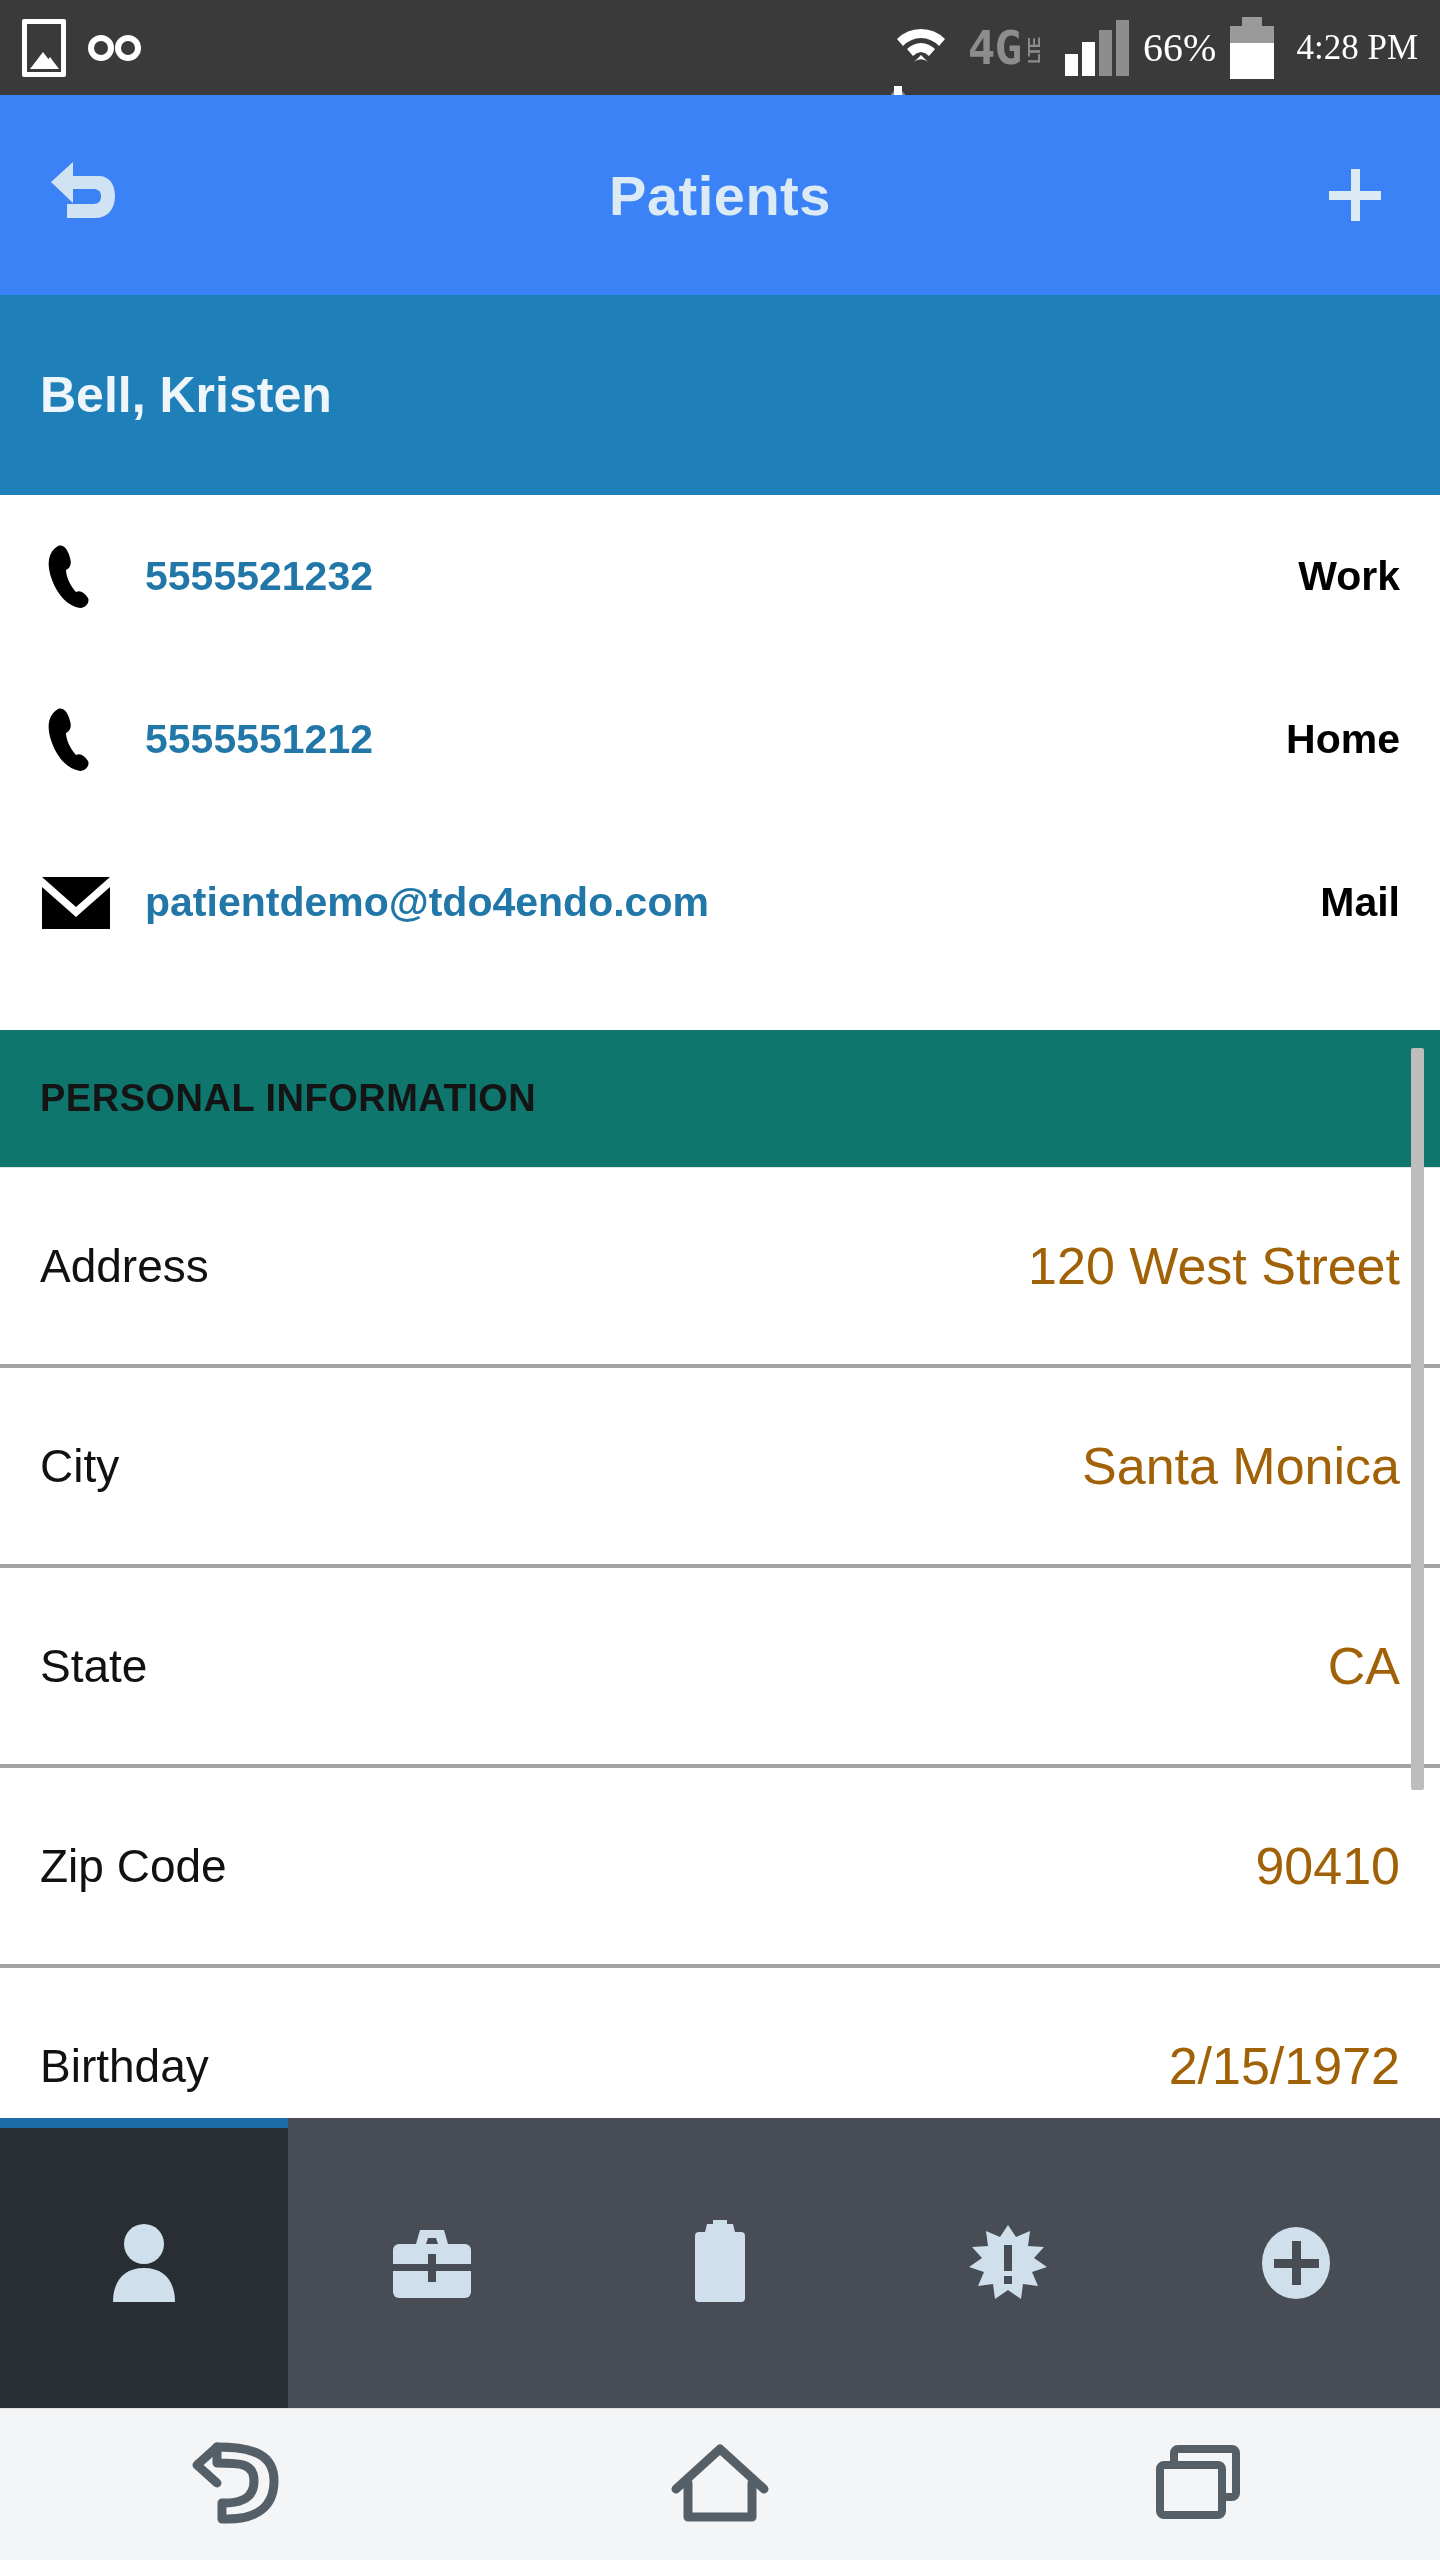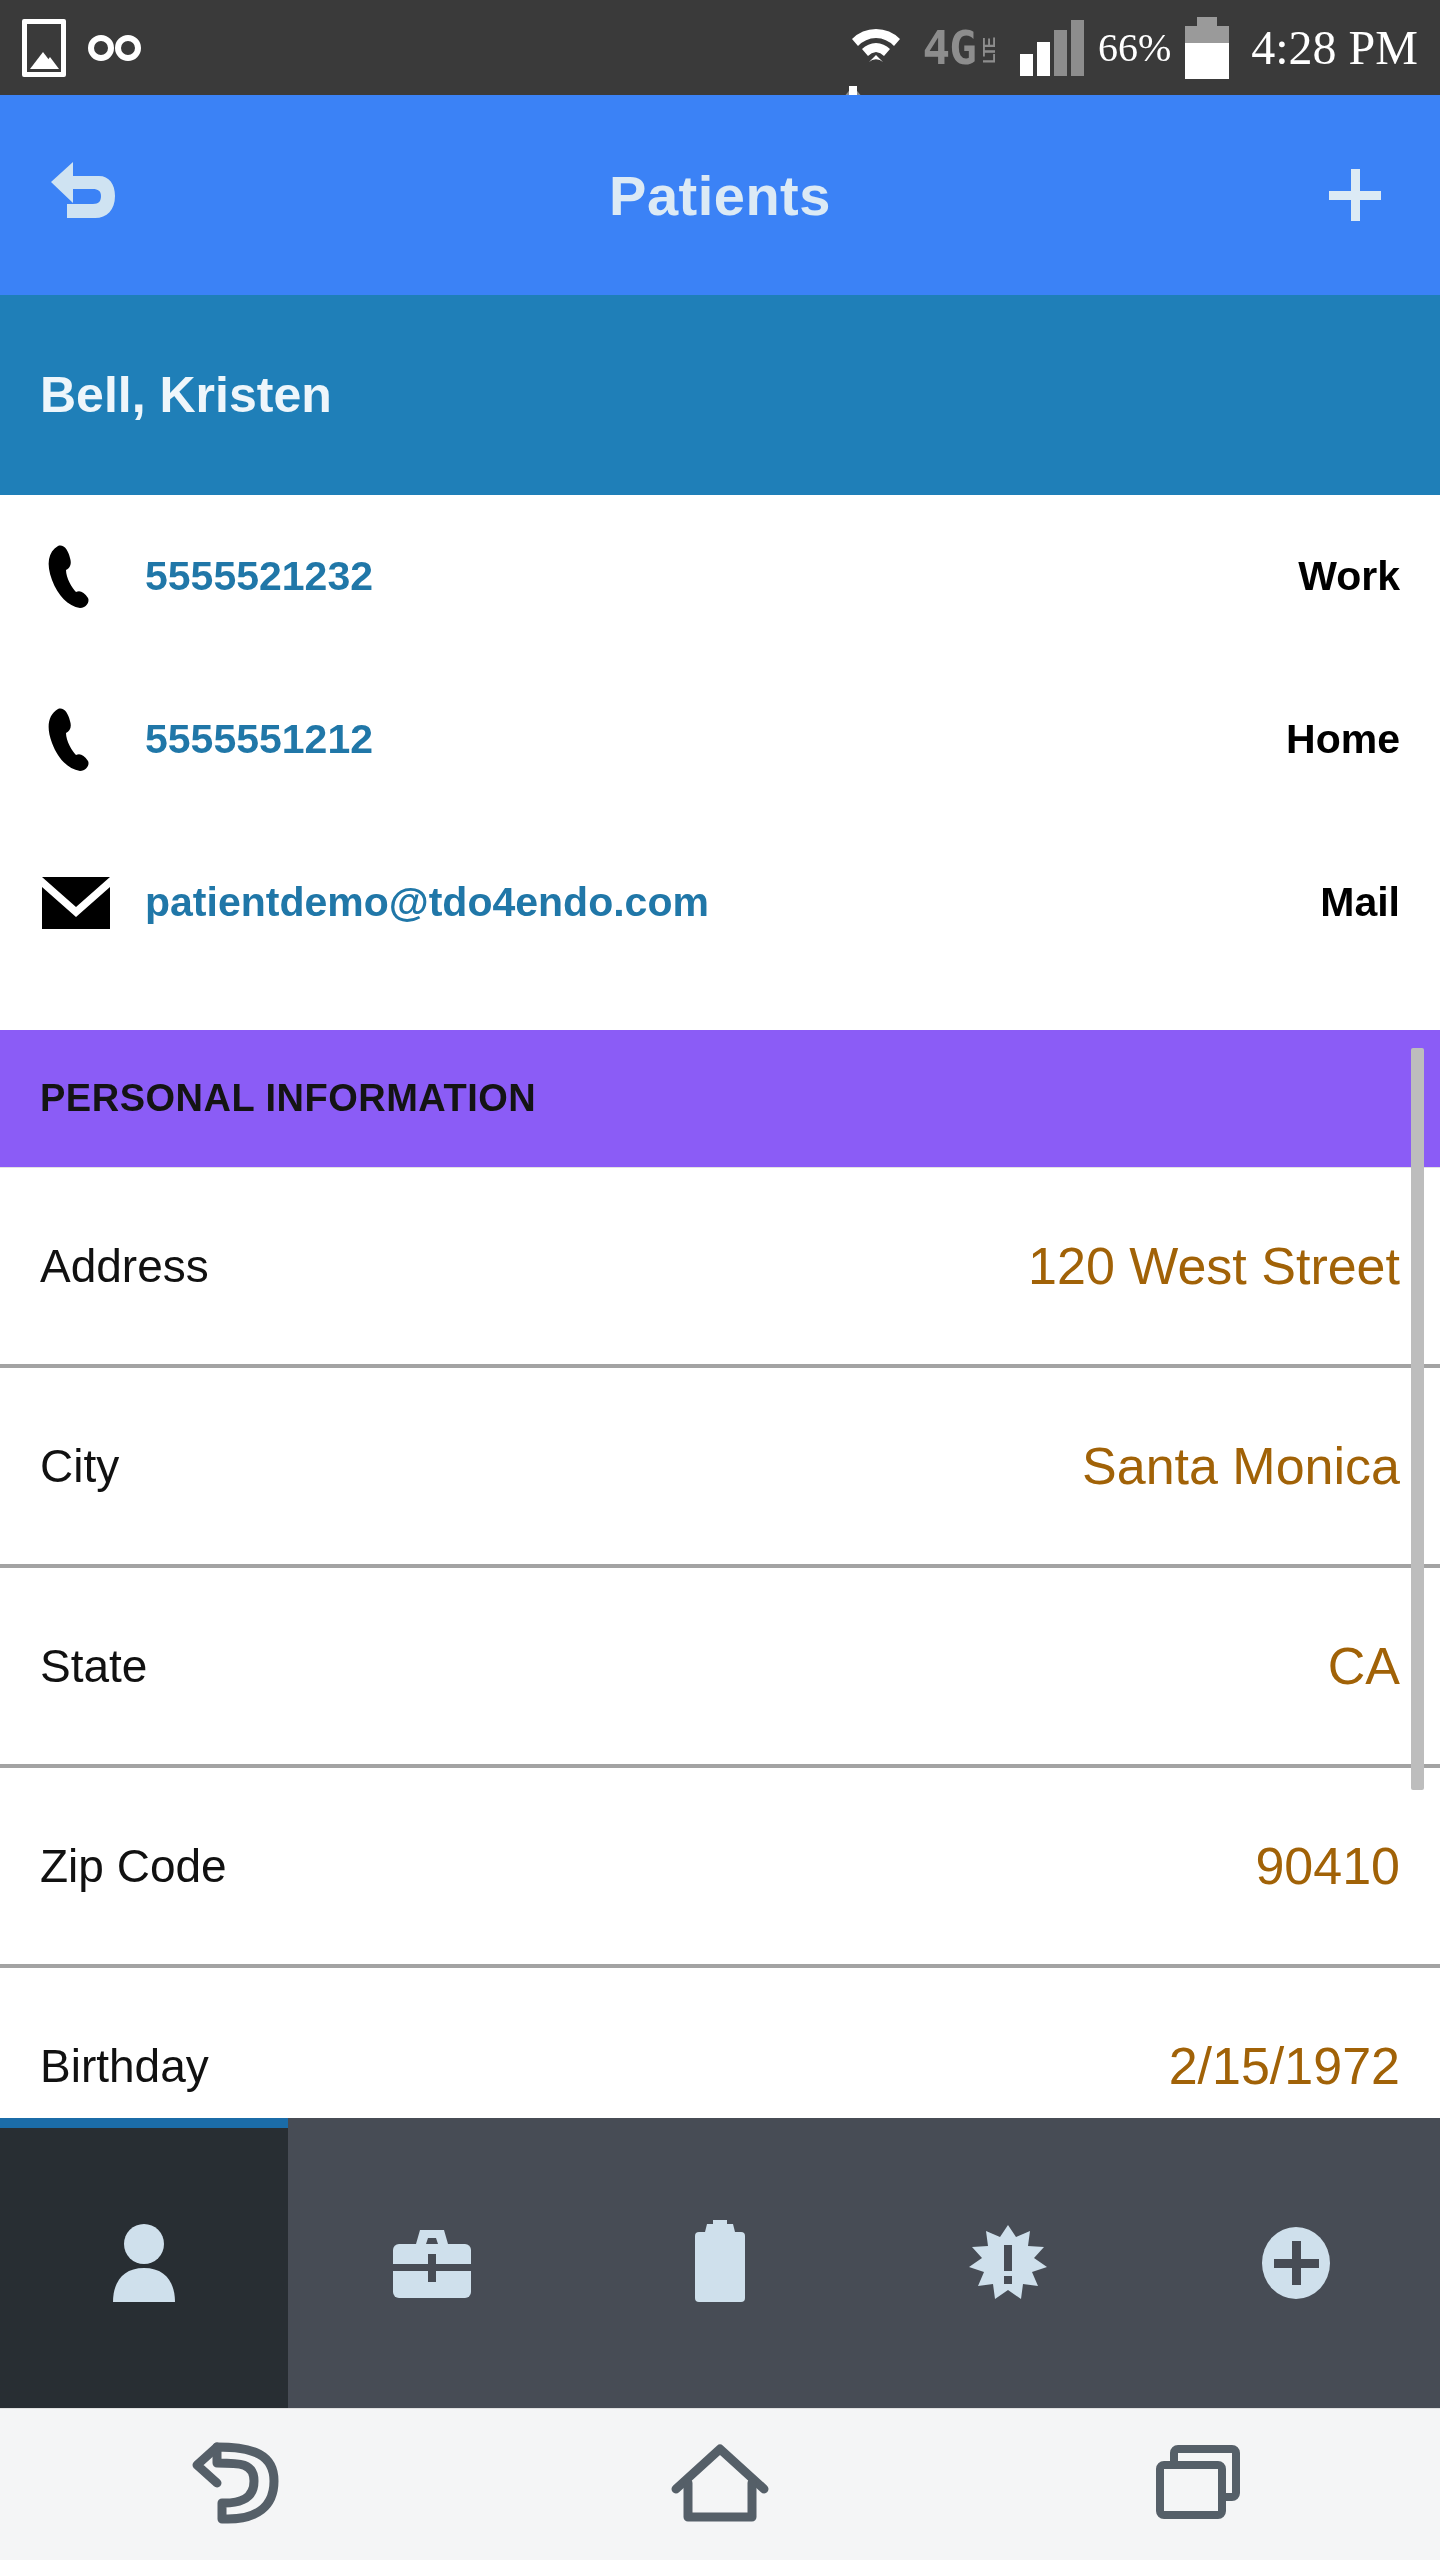--- a/index.html
+++ b/index.html
@@ -48,21 +48,21 @@
   .sb-lte { font-size:17px; line-height:17px; writing-mode:vertical-rl;
     transform:rotate(180deg); letter-spacing:-2px; margin-bottom:3px; }
   .sb-sig { display:flex; align-items:flex-end; gap:4px; height:56px; margin-left:8px;}
   .sb-sig span { width:13px; background:#8d8d8d; }
   .sb-sig span.on { background:#ffffff; }
   .sb-batt-pct { color:#fff; font-size:40px; font-family:"Liberation Serif", serif; }
   .sb-batt { width:44px; height:62px; position:relative; }
   .sb-batt .cap { position:absolute; top:0; left:12px; width:20px; height:9px; background:#9a9a9a; }
   .sb-batt .body { position:absolute; top:9px; left:0; width:44px; height:53px; background:#9a9a9a; }
   .sb-batt .fill { position:absolute; bottom:0; left:0; width:44px; height:36px; background:#ffffff; }
-  .sb-time { color:#fff; font-size:48px; font-family:"Liberation Serif", serif;
+  .sb-time { color:#fff; font-size:35px; font-family:"Liberation Serif", serif;
     margin-left:8px; white-space:nowrap; }
 
   
   .appbar {
     position:absolute; top:95px; left:0; width:1440px; height:200px;
     background:#3b82f6; display:flex; align-items:center;
   }
   .appbar-back { width:170px; display:flex; justify-content:center; cursor:pointer; }
   .appbar-title {
     flex:1; text-align:center; color:#dceaf5; font-size:56px; font-weight:bold;
@@ -86,21 +86,21 @@
     position:relative; height:163px; display:flex; align-items:center;
     padding:0 40px;
   }
   .contact-icon { width:105px; display:flex; align-items:center; }
   .contact-val { color:#2077a8; font-size:41px; font-weight:bold; }
   .contact-type { margin-left:auto; color:#000; font-size:41px; font-weight:bold; }
 
   
   .section-hdr {
     position:absolute; top:1030px; left:0; width:1440px; height:138px;
-    background:#8b5cf6; display:flex; align-items:center; padding-left:40px;
+    background:#0f766e; display:flex; align-items:center; padding-left:40px;
     border-bottom:1px solid #e2e2e2;
   }
   .section-hdr span { color:#141414; font-size:38px; font-weight:bold; letter-spacing:0.5px; }
 
   
   .inforows { position:absolute; top:1168px; left:0; width:1440px; height:950px; background:#fff; }
   .info-row {
     height:200px; display:flex; align-items:center; padding:0 40px;
     border-bottom:4px solid #a3a3a3;
   }

